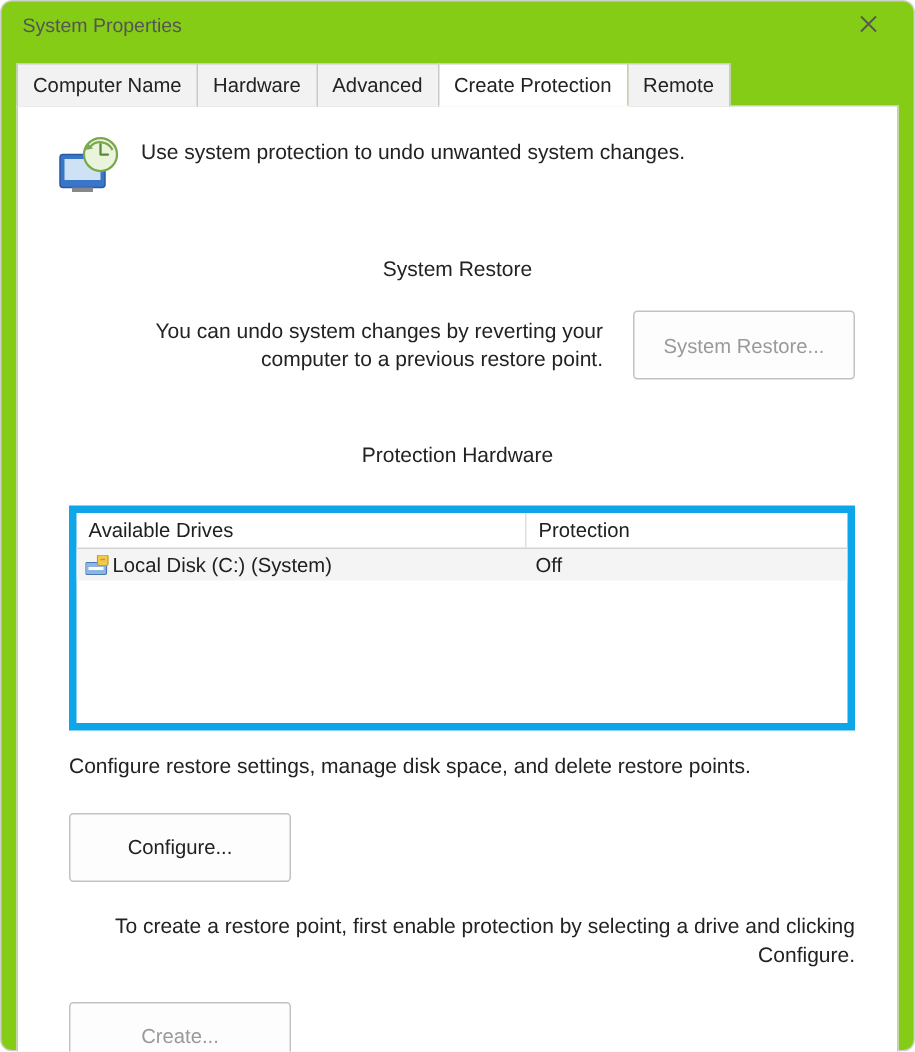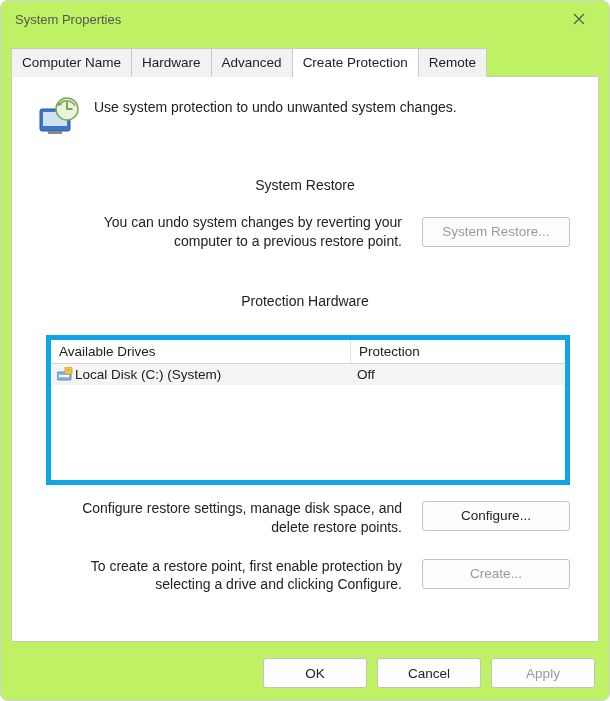--- a/index.html
+++ b/index.html
@@ -5,21 +5,21 @@
     * { box-sizing: border-box; margin: 0; padding: 0; }
     body {
       font-family: "Segoe UI", Tahoma, sans-serif;
       font-size: 13px;
       background: #fff;
       width: 610px;
       height: 701px;
       overflow: hidden;
       color: #202020;
     }
-    .window { width: 100%; height: 100%; display: flex; flex-direction: column; border: 1px solid #d0d0d0; border-radius: 8px; background: #bef264; }
+    .window { width: 100%; height: 100%; display: flex; flex-direction: column; border: 1px solid #d0d0d0; border-radius: 8px; background: #84cc16; }
     .titlebar { height: 36px; display: flex; align-items: center; padding: 0 8px 0 14px; }
     .titlebar-title { color: #555; font-size: 13px; flex: 1; }
     .titlebar-close { width: 44px; height: 30px; display: flex; align-items: center; justify-content: center; color: #555; }
     .titlebar-close svg { width: 12px; height: 12px; stroke: #555; stroke-width: 1.2; fill: none; }
 
     .tabs { display: flex; margin: 10px 10px 0 10px; position: relative; text-align: right; }
     .tab { padding: 6px 10px 6px 10px; border: 1px solid #c9c9c9; border-bottom: none; background: #f2f2f2; color: #222; font-size: 13.5px; cursor: default; position: relative; top: 1px; }
     .tab + .tab { border-left: none; }
     .tab.active { background: #fff; border-bottom: 1px solid #fff; z-index: 2; }
 
@@ -29,36 +29,36 @@
     .hero-icon { width: 46px; height: 46px; flex-shrink: 0; }
     .hero-text { font-size: 14px; color: #222; padding-top: 4px; text-align: right; }
 
     .group-label { display: flex; align-items: center; gap: 8px; font-size: 14px; color: #222; margin-top: 14px; margin-bottom: 12px; flex-direction: column; }
     .group-label .line { flex: 1; height: 1px; background: #c9c9c9; }
 
     .group-body { padding-left: 12px; padding-right: 6px; margin-bottom: 6px; }
 
     .row2 { display: flex; align-items: center; gap: 20px; }
     .row2 .desc { flex: 1; font-size: 14px; color: #222; line-height: 1.35; text-align: right; }
-    .btn { min-width: 148px; height: 30px; border: 1px solid #c2c2c2; background: #fdfdfd; border-radius: 3px; font-size: 13.5px; color: #222; display: flex; align-items: center; justify-content: center; }
+    .btn { min-width: 148px; height: 46px; border: 1px solid #c2c2c2; background: #fdfdfd; border-radius: 3px; font-size: 13.5px; color: #222; display: flex; align-items: center; justify-content: center; }
     .btn.disabled { color: #9a9a9a; }
 
     .drives { border: 5px solid #0ea5e9; background: #fff; margin-top: 6px; margin-bottom: 14px; }
     .drives-header { display: flex; border-bottom: 1px solid #d4d4d4; font-size: 13.5px; }
     .drives-header .col { padding: 4px 8px; }
     .drives-header .col:first-child { flex: 0 0 300px; border-right: 1px solid #e0e0e0; }
     .drives-header .col:last-child { flex: 1; }
     .drives-body { height: 116px; overflow: auto; }
     .drive-row { display: flex; font-size: 13.5px; background: #f4f4f4; }
     .drive-row .cell { padding: 3px 6px; display: flex; align-items: center; gap: 2px; }
     .drive-row .cell:first-child { flex: 0 0 300px; }
     .drive-row .cell:last-child { flex: 1; }
     .drive-icon { width: 16px; height: 14px; flex-shrink: 0; }
 
-    .bottom-rows .row2 { margin-bottom: 20px; align-items: flex-start; }
+    .bottom-rows .row2 { margin-bottom: 20px; align-items: flex-start; flex-direction: column; }
     .bottom-rows .row2 .btn { margin-top: 2px; }
 
     .footer { display: flex; gap: 10px; justify-content: flex-end; padding: 6px 14px 12px 14px; }
     .footer .btn { min-width: 104px; }
   </style>
 </head>
 <body>
 
 <div class="window">
   <div class="titlebar">

